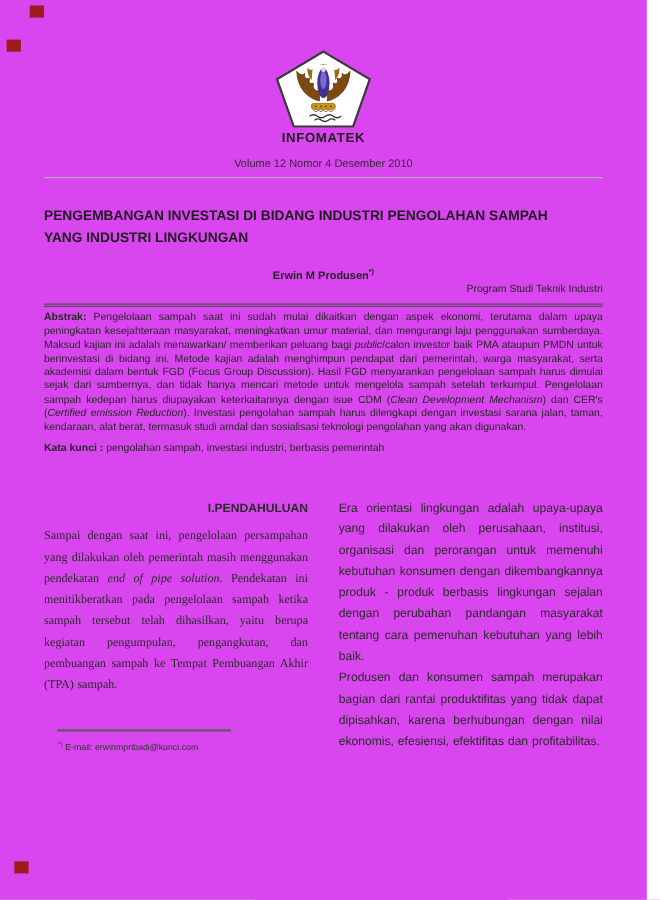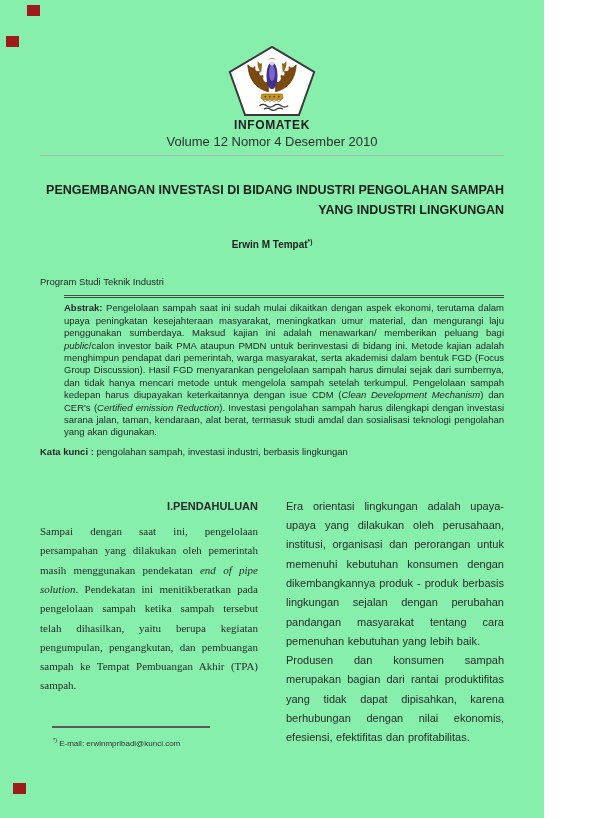--- a/index.html
+++ b/index.html
@@ -4,41 +4,41 @@
 <style>
   * { box-sizing: border-box; }
   html, body { margin: 0; padding: 0; }
   body {
     width: 600px; height: 818px;
     background: #ffffff;
     font-family: "Liberation Sans", sans-serif;
     color: #222;
     overflow: hidden;
   }
-  .page { position: relative; width: 544px; height: 818px; background: #86efac; }
+  .page { position: relative; width: 588px; height: 818px; background: #d946ef; }
   .content { padding: 0 40px; }
 
   .red-mark { position: absolute; background: #9e1b1b; }
   .red-mark.m1 { left: 27px; top: 5px;   width: 13px; height: 11px; }
   .red-mark.m2 { left: 6px;  top: 36px;  width: 13px; height: 11px; }
   .red-mark.m3 { left: 13px; top: 783px; width: 13px; height: 11px; }
 
   .header { text-align: center; padding-top: 46px; }
   .logo-wrap { width: 96px; height: 70px; margin: 0 auto; }
   .logo-wrap svg { width: 100%; height: 100%; display: block; }
   .journal-name { font-weight: bold; font-size: 12px; letter-spacing: 0.6px; margin-top: 2px; color: #1d1d1d; }
-  .volume-line { font-size: 13px; margin-top: 2px; color: #2e2e2e; }
+  .volume-line { font-size: 10px; margin-top: 12px; color: #2e2e2e; }
   .header-rule { border: none; border-top: 1px solid #b3b3b3; margin: 6px 0 0 0; }
 
-  .title { margin-top: 24px; text-align: right; font-weight: bold; font-size: 12.5px; line-height: 20px; color: #1c1c1c; }
+  .title { margin-top: 24px; text-align: left; font-weight: bold; font-size: 12.5px; line-height: 20px; color: #1c1c1c; }
   .author { margin-top: 18px; text-align: center; font-weight: bold; font-size: 10px; }
   .author sup { font-size: 6.5px; }
-  .affiliation { margin-top: 25px; text-align: left; font-size: 9.5px; line-height: 13px; color: #262626; }
+  .affiliation { margin-top: 0; text-align: right; font-size: 9.5px; line-height: 13px; color: #262626; }
 
-  .abstract-block { margin-top: 7px; border-top: 3px double #4a4a4a; padding-top: 4px; margin-left: 24px; }
+  .abstract-block { margin-top: 7px; border-top: 3px double #4a4a4a; padding-top: 4px; }
   .abstract-text { font-size: 9.5px; line-height: 12.4px; text-align: justify; color: #262626; margin: 0; }
   .bold { font-weight: bold; }
   .it { font-style: italic; }
 
   .keywords { margin-top: 7px; font-size: 9.5px; color: #262626; }
 
   .columns { display: flex; gap: 28px; margin-top: 40px; }
   .col { flex: 1; font-size: 11px; line-height: 19.3px; text-align: justify; word-spacing: 0.5px; color: #2a2a2a; }
   .col p { margin: 0; }
   .section-heading { font-weight: bold; text-align: right; word-spacing: 0; }
@@ -87,31 +87,31 @@
   </div>
 
   <div class="content">
     <hr class="header-rule">
 
     <div class="title">
       <div>PENGEMBANGAN INVESTASI DI BIDANG INDUSTRI PENGOLAHAN SAMPAH</div>
       <div>YANG INDUSTRI LINGKUNGAN</div>
     </div>
 
-    <div class="author"><span>Erwin M Tempat</span><sup>*)</sup></div>
+    <div class="author"><span>Erwin M Produsen</span><sup>*)</sup></div>
 
     <div class="affiliation">
       <div>Program Studi Teknik Industri</div>
     </div>
 
     <div class="abstract-block">
       <p class="abstract-text"><span class="bold">Abstrak:</span><span> Pengelolaan sampah saat ini sudah mulai dikaitkan dengan aspek ekonomi, terutama dalam upaya peningkatan kesejahteraan masyarakat, meningkatkan umur material, dan mengurangi laju penggunakan sumberdaya. Maksud kajian ini adalah menawarkan/ memberikan peluang bagi </span><span class="it">public</span><span>/calon investor baik PMA ataupun PMDN untuk berinvestasi di bidang ini. Metode kajian adalah menghimpun pendapat dari pemerintah, warga masyarakat, serta akademisi dalam bentuk FGD (Focus Group Discussion). Hasil FGD menyarankan pengelolaan sampah harus dimulai sejak dari sumbernya, dan tidak hanya mencari metode untuk mengelola sampah setelah terkumpul. Pengelolaan sampah kedepan harus diupayakan keterkaitannya dengan isue CDM (</span><span class="it">Clean Development Mechanism</span><span>) dan CER's (</span><span class="it">Certified emission Reduction</span><span>). Investasi pengolahan sampah harus dilengkapi dengan investasi sarana jalan, taman, kendaraan, alat berat, termasuk studi amdal dan sosialisasi teknologi pengolahan yang akan digunakan.</span></p>
     </div>
 
-    <div class="keywords"><span class="bold">Kata kunci :</span><span> pengolahan sampah, investasi industri, berbasis lingkungan</span></div>
+    <div class="keywords"><span class="bold">Kata kunci :</span><span> pengolahan sampah, investasi industri, berbasis pemerintah</span></div>
 
     <div class="columns">
 
       <div class="col left-col">
         <p class="section-heading"><span class="sec-num">I.</span><span>PENDAHULUAN</span></p>
         <p class="body-para"><span>Sampai dengan saat ini, pengelolaan persampahan yang dilakukan oleh pemerintah masih menggunakan pendekatan </span><span class="it">end of pipe solution</span><span>. Pendekatan ini menitikberatkan pada pengelolaan sampah ketika sampah tersebut telah dihasilkan, yaitu berupa kegiatan pengumpulan, pengangkutan, dan pembuangan sampah ke Tempat Pembuangan Akhir (TPA) sampah.</span></p>
 
         <div class="footnote">
           <hr class="footnote-rule">
           <p class="footnote-text"><sup>*)</sup><span> E-mail: erwinmpribadi@kunci.com</span></p>

